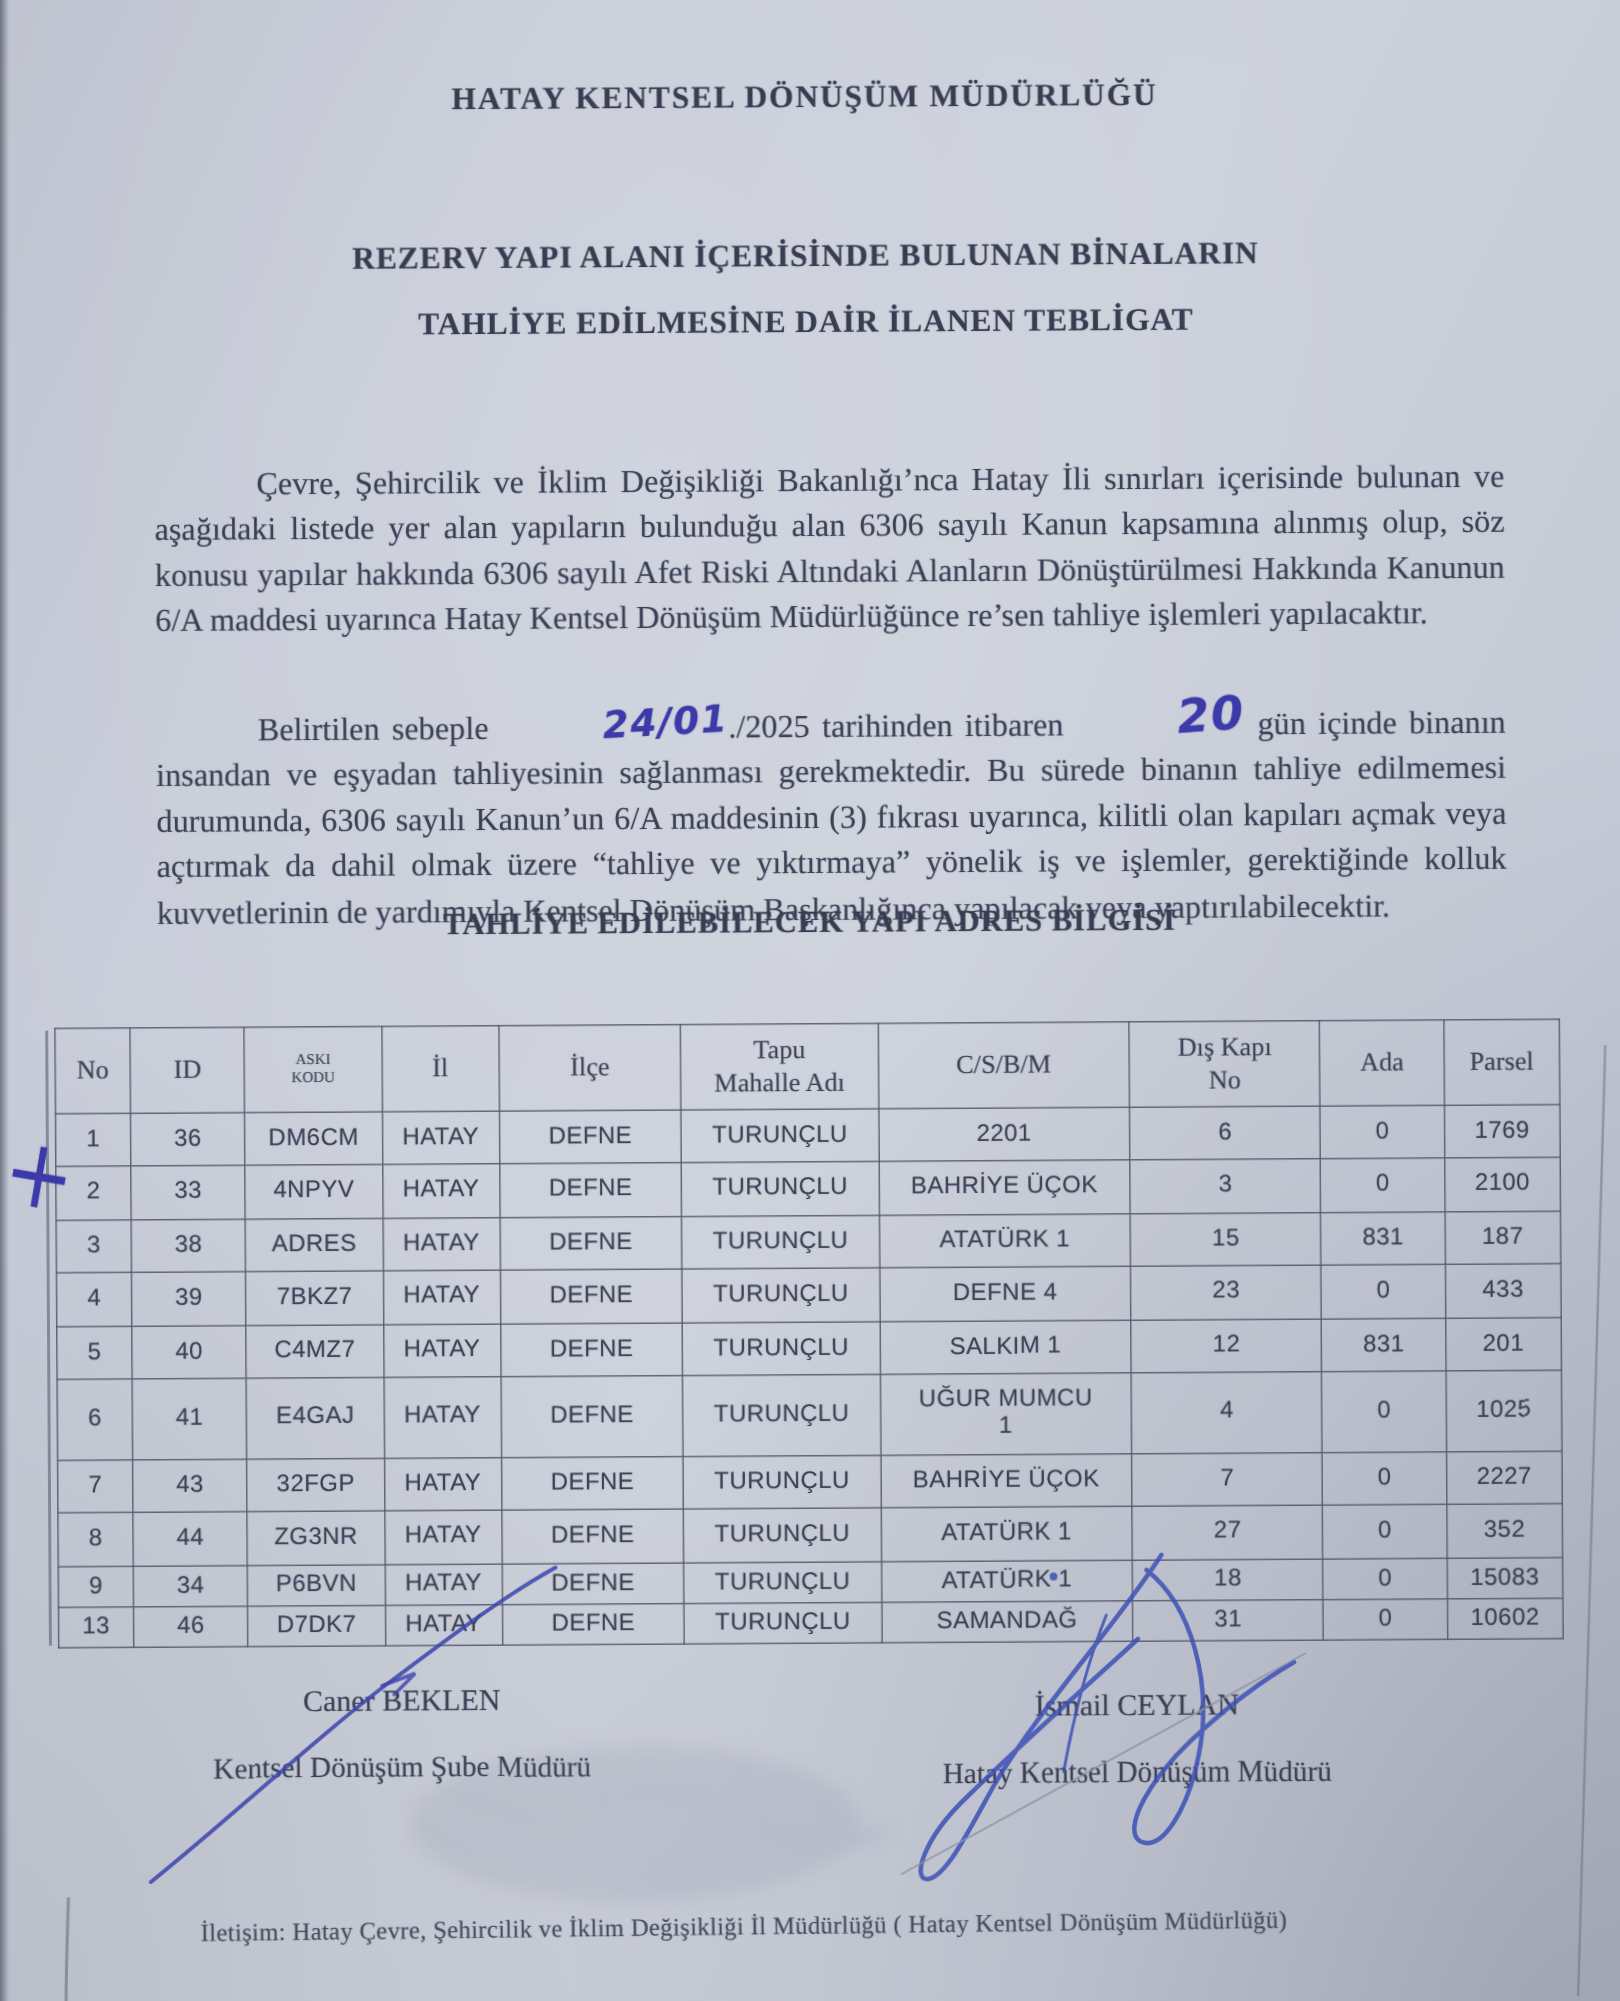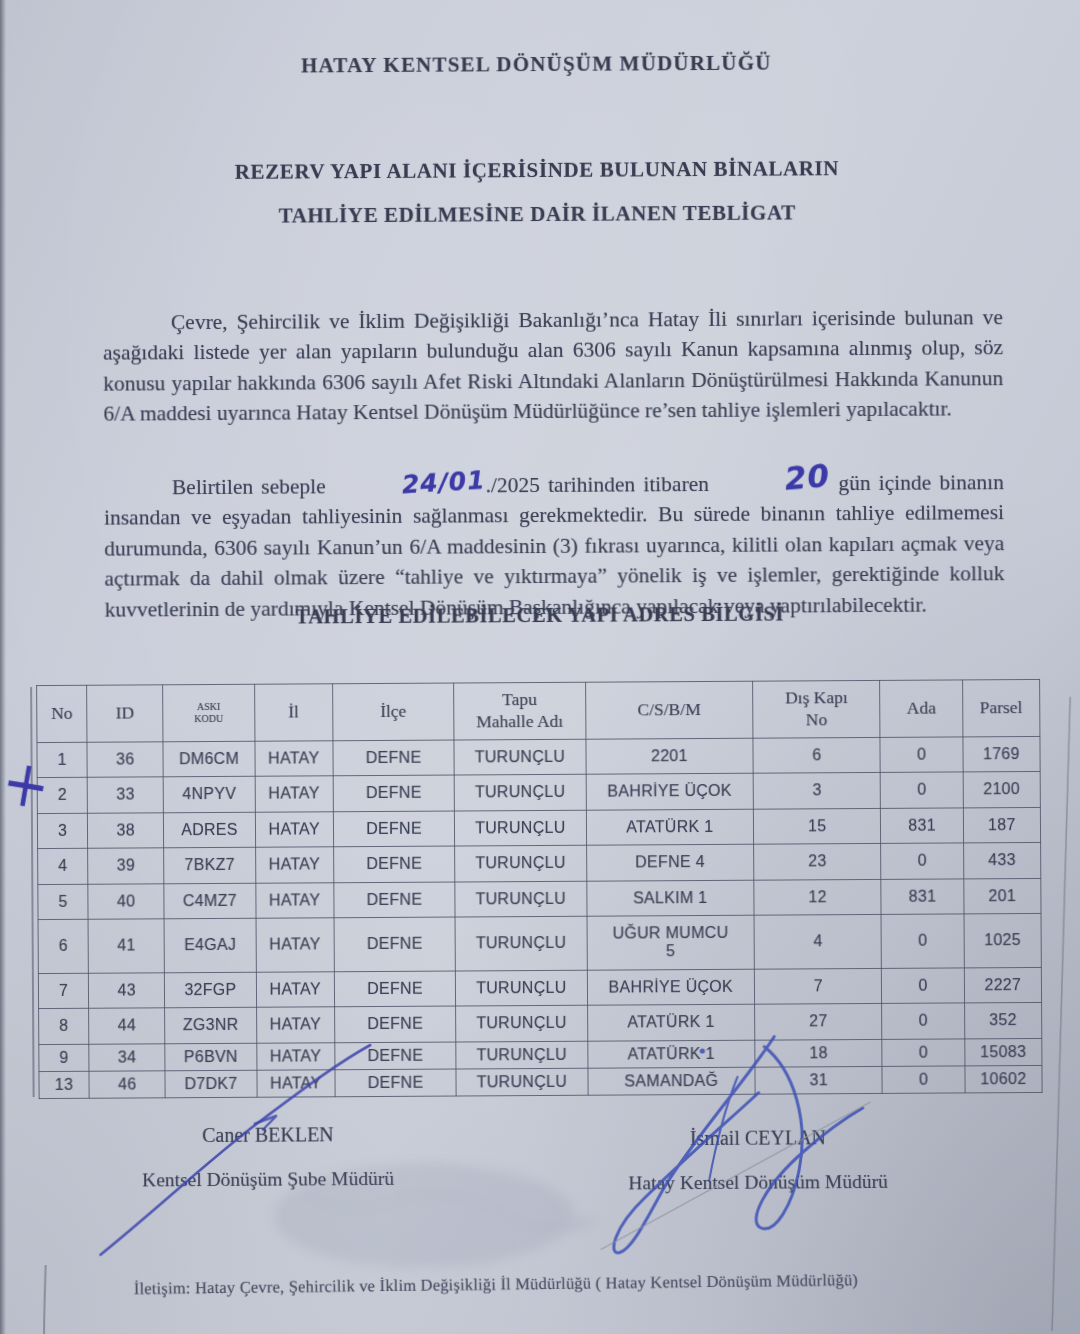--- a/index.html
+++ b/index.html
@@ -177,21 +177,21 @@
             <td>201</td>
           </tr>
           <tr>
             <td>6</td>
             <td>41</td>
             <td>E4GAJ</td>
             <td>HATAY</td>
             <td>DEFNE</td>
             <td>TURUNÇLU</td>
             <td>UĞUR MUMCU
-5</td>
+1</td>
             <td>4</td>
             <td>0</td>
             <td>1025</td>
           </tr>
           <tr>
             <td>7</td>
             <td>43</td>
             <td>32FGP</td>
             <td>HATAY</td>
             <td>DEFNE</td>

